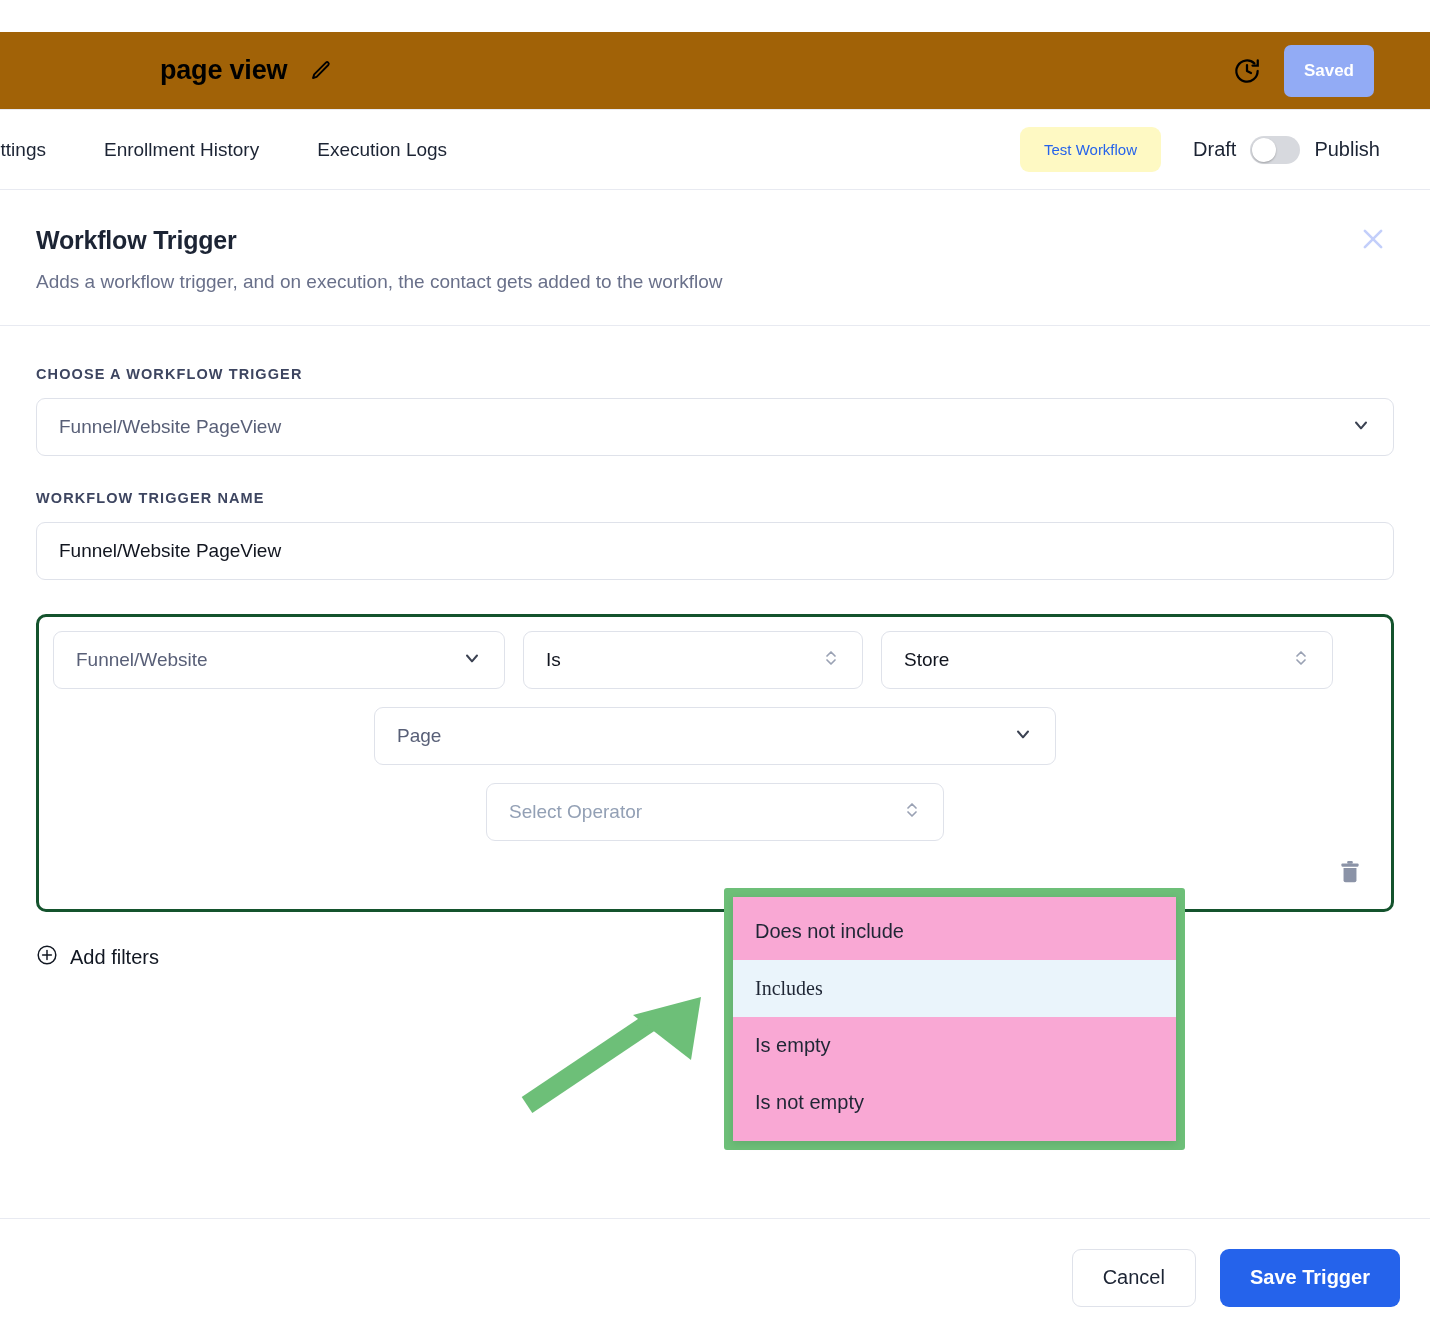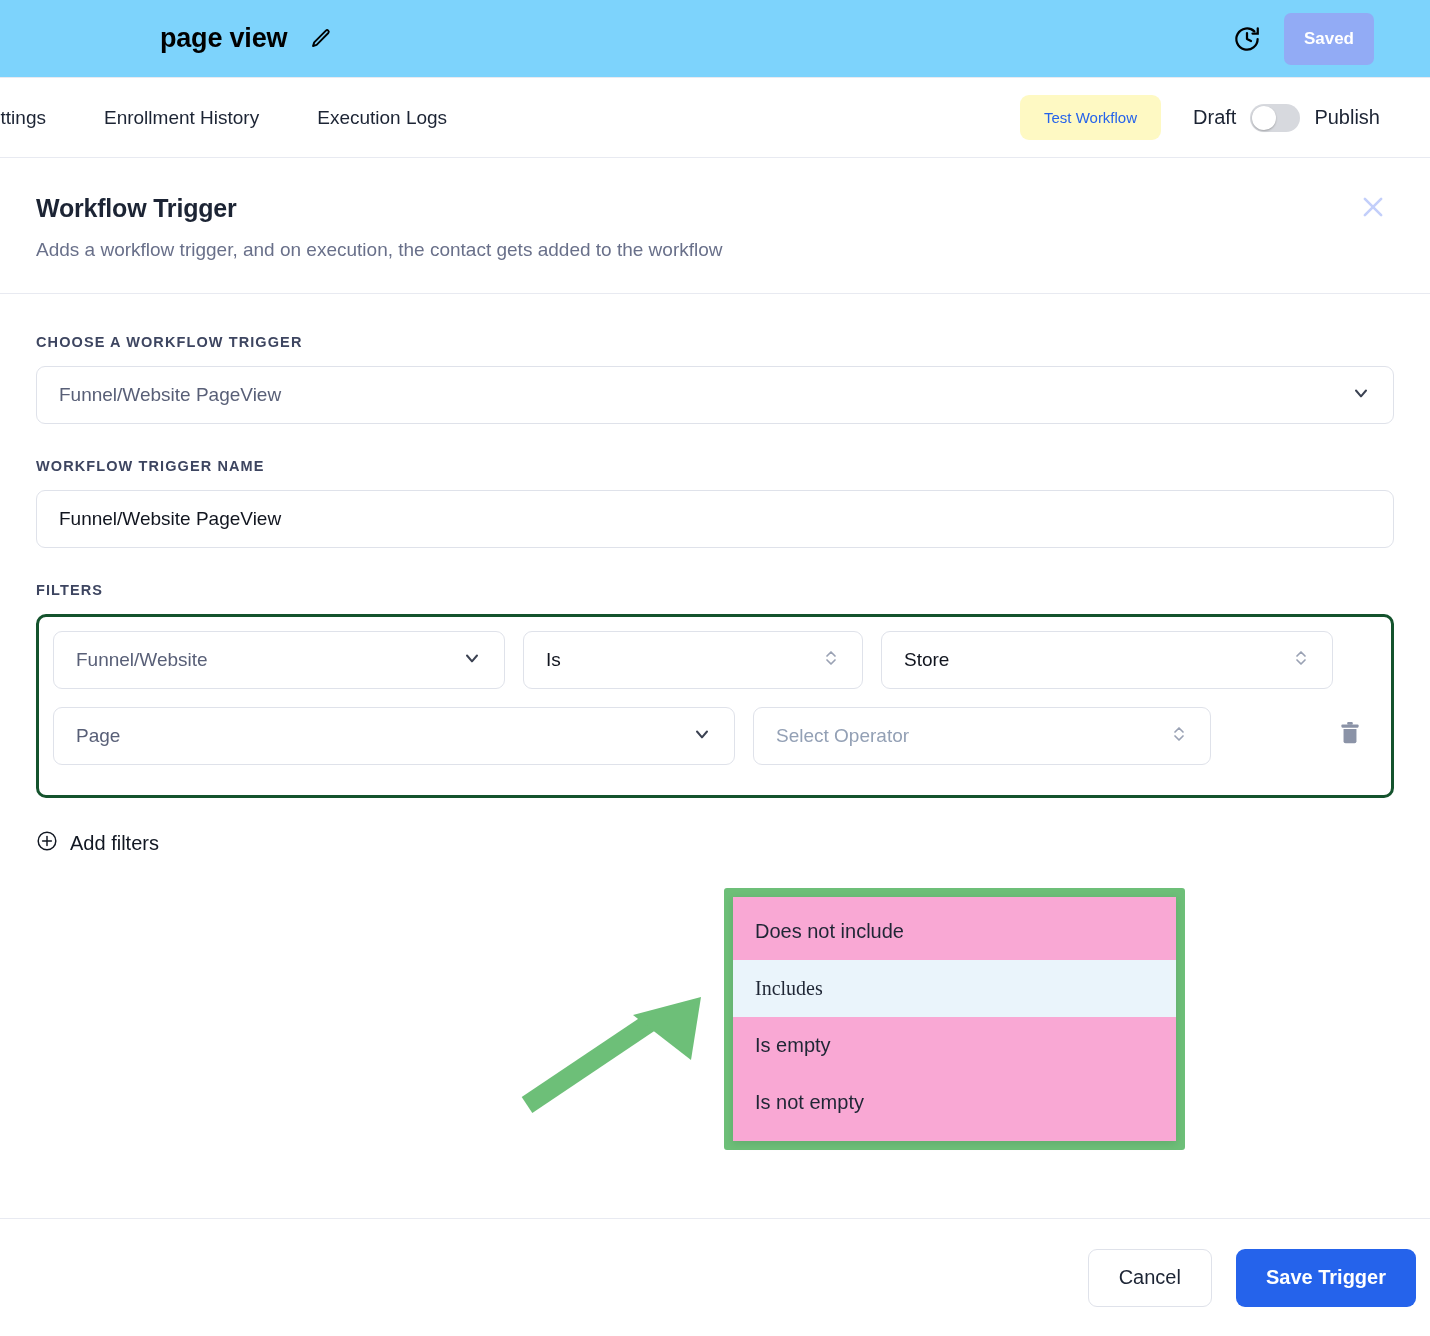--- a/index.html
+++ b/index.html
@@ -14,21 +14,22 @@
     position: relative;
   }
 
   
   .topbar {
     height: 78px;
     display: flex;
     align-items: center;
     border-bottom: 1px solid #e8eaf1;
     position: relative;
-    background: #7dd3fc;
+    background: #a16207;
+    margin-top: 32px;
   }
   .doc-title {
     font-size: 27px;
     font-weight: 700;
     color: #000000;
     margin-left: 160px;
     letter-spacing: -0.2px;
   }
   .edit-pencil {
     margin-left: 22px;
@@ -187,21 +188,21 @@
     border-radius: 10px;
     padding: 14px 14px 18px 14px;
     margin-top: 2px;
   }
   .filter-row {
     display: flex;
     align-items: center;
     gap: 18px;
     margin-bottom: 18px;
   }
-  .filter-row:last-child { margin-bottom: 12px; }
+  .filter-row:last-child { margin-bottom: 0; flex-direction: column; }
 
   .w-fw   { width: 452px; }
   .w-op   { width: 340px; }
   .w-val  { width: 452px; }
   .w-page { width: 682px; }
   .w-op2  { width: 458px; }
 
   .trash-cell {
     margin-left: auto;
     margin-right: 14px;
@@ -260,21 +261,21 @@
   
   .footer {
     position: absolute;
     left: 0; right: 0;
     top: 1218px;
     height: 118px;
     border-top: 1px solid #e8eaf1;
     display: flex;
     align-items: center;
     justify-content: flex-end;
-    padding-right: 14px;
+    padding-right: 30px;
     gap: 24px;
     background: #fff;
   }
   .btn {
     border-radius: 9px;
     font-size: 20px;
     font-weight: 500;
     font-family: "Liberation Sans", sans-serif;
     height: 58px;
     padding: 0 30px;
@@ -346,21 +347,20 @@
         <polyline points="6,9 12,16 18,9"></polyline>
       </svg>
     </span>
   </div>
 
   <div class="field-label">WORKFLOW TRIGGER NAME</div>
   <div class="control mb34">
     <span class="val dark">Funnel/Website PageView</span>
   </div>
 
-  <div class="field-label">FILTERS</div>
 
   <div class="filters-box">
 
     <div class="filter-row">
       <div class="control w-fw">
         <span class="val muted">Funnel/Website</span>
         <span>
           <svg width="20" height="20" viewBox="0 0 24 24" fill="none" stroke="#3b4252" stroke-width="2.4" stroke-linecap="round" stroke-linejoin="round">
             <polyline points="6,9 12,16 18,9"></polyline>
           </svg>

